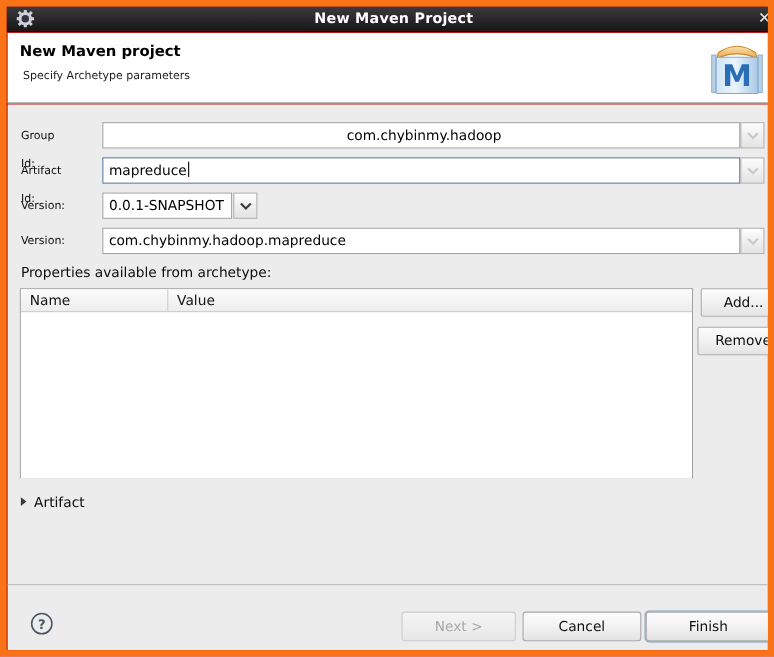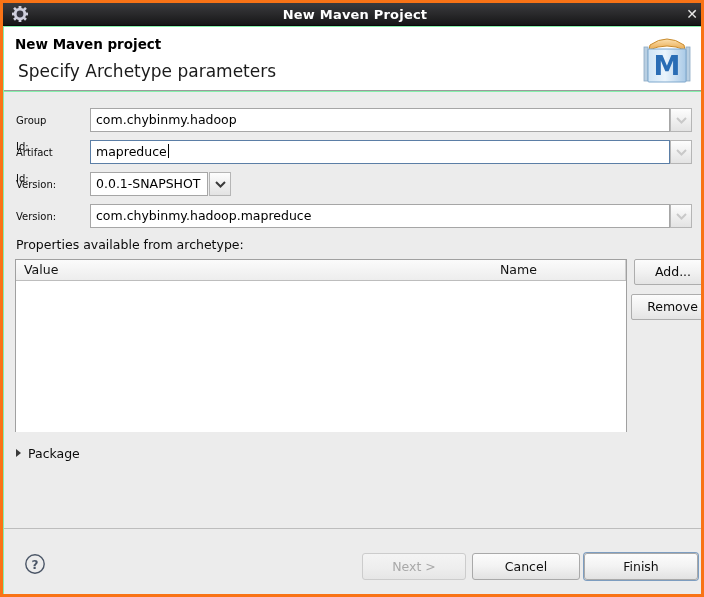--- a/index.html
+++ b/index.html
@@ -9,23 +9,23 @@
   }
   body {
     font-family: "DejaVu Sans", "Liberation Sans", sans-serif;
     -webkit-font-smoothing: antialiased;
   }
   #window {
     position: relative;
     width: 704px;
     height: 597px;
     overflow: hidden;
-    background: #86efac;
-    box-sizing: border-box;
-    border: 3px solid #f97316;
+    background: #b91c1c;
+    box-sizing: border-box;
+    border: 6px solid #f97316;
   }
 
   
   #titlebar {
     position: absolute;
     left: 0; top: 0;
     width: 704px;
     height: 23px;
     background: linear-gradient(to bottom, #3b3b3e 0%, #2b2b2d 45%, #161617 100%);
     border-bottom: 1px solid #0a0a0a;
@@ -81,21 +81,21 @@
     left: 11px;
     top: 9px;
     font-size: 13.5px;
     font-weight: bold;
     color: #000000;
   }
   #header .h-sub {
     position: absolute;
     left: 14px;
     top: 34px;
-    font-size: 17px;
+    font-size: 10px;
     color: #1a1a1a;
     text-align: right;
   }
   #header .h-logo {
     position: absolute;
     right: 8px;
     top: 3px;
     width: 62px;
     height: 58px;
   }
@@ -326,21 +326,21 @@
 
         <text x="31" y="45" font-family="'DejaVu Sans','Liberation Sans',sans-serif" font-size="27" font-weight="bold" fill="#2a6db5" text-anchor="middle">M</text>
       </svg>
     </div>
   </div>
 
   <div id="content">
 
     <div class="row" style="top:16px;">
       <div class="flabel">Group Id:</div>
-      <div class="field" style="width:580px;">com.chybinmy.hadoop</div>
+      <div class="field" style="width:580px;text-align:center;">com.chybinmy.hadoop</div>
       <div class="combo-btn" style="left:666px;">
         <svg width="11" height="7" viewBox="0 0 11 7">
           <path d="M1 1 L5.5 5.5 L10 1" fill="none" stroke="#c9c9c9" stroke-width="2"></path>
         </svg>
       </div>
     </div>
 
     <div class="row" style="top:48px;">
       <div class="flabel">Artifact Id:</div>
       <div class="field focused" style="width:580px;"><span>mapreduce</span><span class="caret"></span></div>
@@ -368,32 +368,32 @@
         <svg width="11" height="7" viewBox="0 0 11 7">
           <path d="M1 1 L5.5 5.5 L10 1" fill="none" stroke="#c9c9c9" stroke-width="2"></path>
         </svg>
       </div>
     </div>
 
     <div class="section-label" style="top:145px;text-align:right;">Properties available from archetype:</div>
 
     <div id="table">
       <div class="thead">
+        <div class="th c1">Name</div>
         <div class="th c2">Value</div>
-        <div class="th c1">Name</div>
       </div>
       <div class="tbody"></div>
     </div>
 
     <div class="side-btn" style="left:630px; top:167px; width:78px; height:26px; line-height:24px;">Add...</div>
     <div class="side-btn" style="left:627px; top:202px; width:83px; height:26px; line-height:24px;">Remove</div>
 
     <div id="advanced">
       <span class="tri"></span>
-      <span class="atext">Package</span>
+      <span class="atext">Artifact</span>
     </div>
 
   </div>
 
   <div id="footer">
     <div class="help">
       <svg width="22" height="22" viewBox="0 0 22 22">
         <circle cx="11" cy="11" r="9.2" fill="none" stroke="#4a5566" stroke-width="1.4"></circle>
         <text x="11" y="15.5" font-family="'DejaVu Sans','Liberation Sans',sans-serif" font-size="12" font-weight="bold" fill="#4a5566" text-anchor="middle">?</text>
       </svg>

